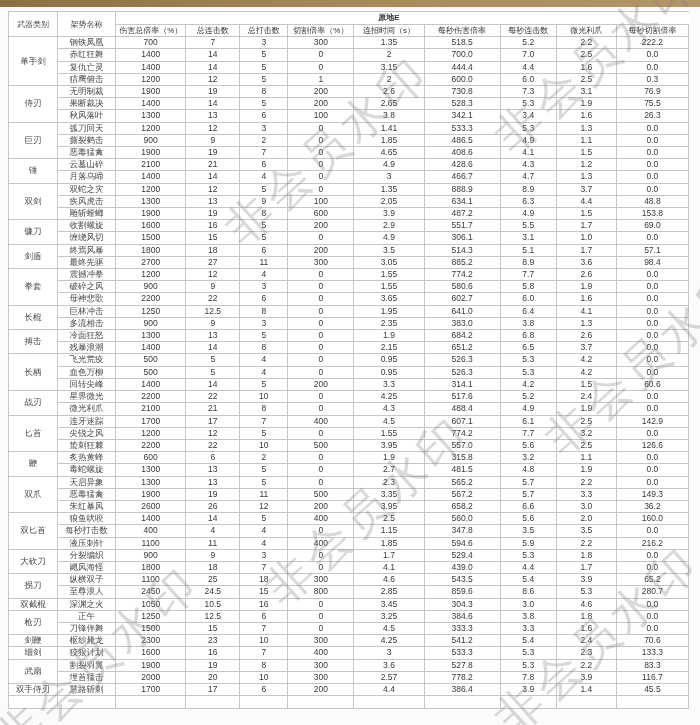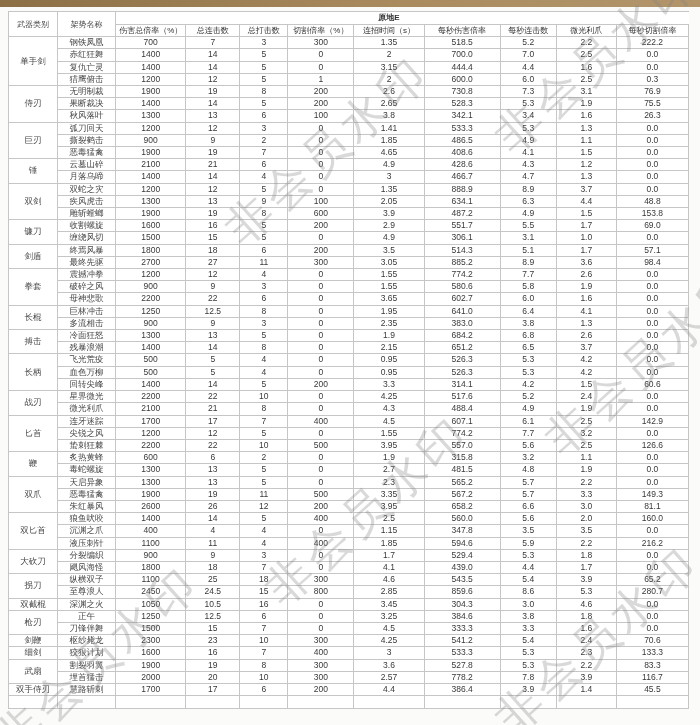--- a/index.html
+++ b/index.html
@@ -541,37 +541,37 @@
         <tr>
           <td class="name">朱红暴风</td>
           <td class="num">2600</td>
           <td class="num">26</td>
           <td class="num">12</td>
           <td class="num">200</td>
           <td class="num">3.95</td>
           <td class="num">658.2</td>
           <td class="num">6.6</td>
           <td class="num">3.0</td>
-          <td class="num">81.1</td>
+          <td class="num">36.2</td>
         </tr>
         <tr>
           <td class="cat" rowspan="3">双匕首</td>
           <td class="name">狼鱼吠咬</td>
           <td class="num">1400</td>
           <td class="num">14</td>
           <td class="num">5</td>
           <td class="num">400</td>
           <td class="num">2.5</td>
           <td class="num">560.0</td>
           <td class="num">5.6</td>
           <td class="num">2.0</td>
           <td class="num">160.0</td>
         </tr>
         <tr>
-          <td class="name">沉渊之爪</td>
+          <td class="name">每秒打击数</td>
           <td class="num">400</td>
           <td class="num">4</td>
           <td class="num">4</td>
           <td class="num">0</td>
           <td class="num">1.15</td>
           <td class="num">347.8</td>
           <td class="num">3.5</td>
           <td class="num">3.5</td>
           <td class="num">0.0</td>
         </tr>

